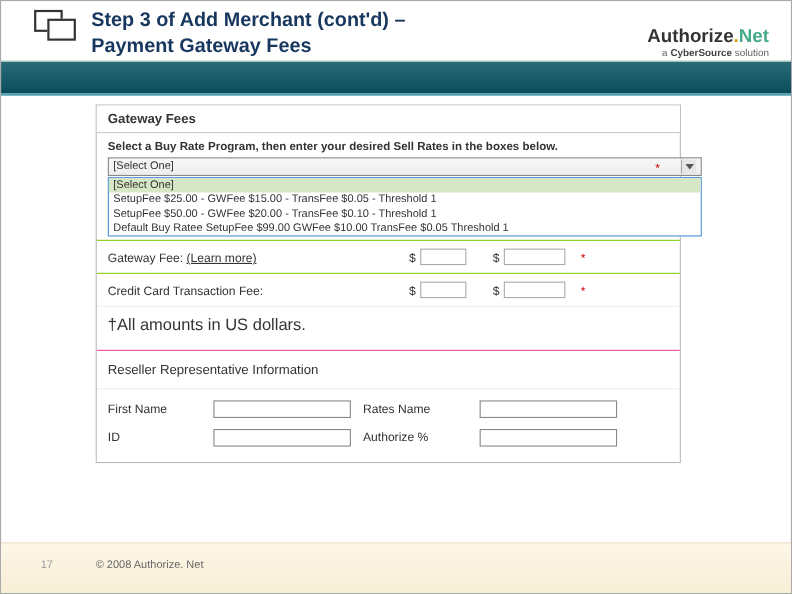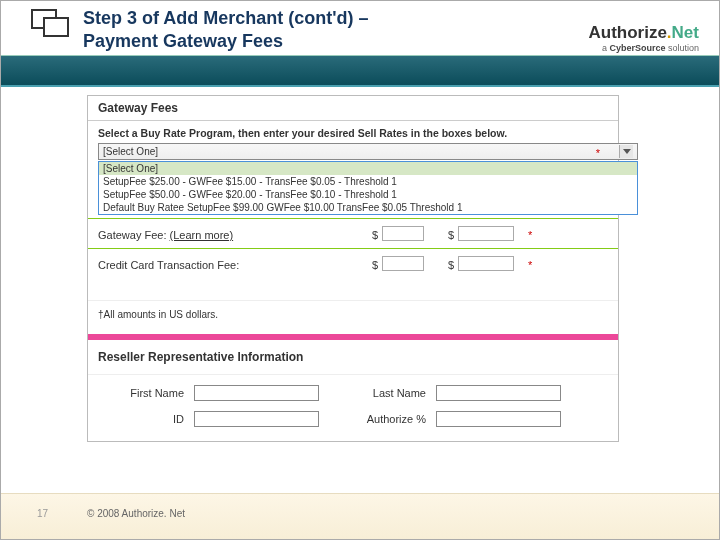--- a/index.html
+++ b/index.html
@@ -110,39 +110,39 @@
     border-top: 1px solid #84cc16;
     font-size: 11px;
     position:relative;
   }
   .fee-row .label { flex: 0 0 270px;}
   .fee-row .learn { text-decoration: underline; cursor: default;}
   .fee-row .dollar { width: 10px; text-align:right; }
   .fee-row .val { border:1px solid #aaa; height:15px; width:42px; margin-left:4px; margin-right:20px;}
   .fee-row .val.wide{ width:56px;}
   .fee-row .req3{ color:#c00; margin-left:-6px;}
-  .footnote { padding: 8px 10px 14px 10px; border-top:1px solid #eee; font-size:10px;margin-top:22px;}
+  .footnote { padding: 8px 10px 14px 10px; border-top:1px solid #eee; font-size:15px;}
 
   .rep-title {
-    border-top:6px solid #ec4899;
+    border-top:1px solid #ec4899;
     border-bottom:1px solid #eee;
     padding: 10px 10px;
-    font-weight:bold;
+    font-weight:normal;
     font-size:12px;
   }
   .rep-grid {
     padding: 10px 10px 14px 10px;
     display:grid;
     grid-template-columns: 90px 130px 100px 130px;
     row-gap: 10px;
     column-gap: 6px;
     align-items:center;
     font-size:11px;
   }
-  .rep-grid .lab { text-align:right; padding-right:4px;}
+  .rep-grid .lab { text-align:left; padding-right:4px;}
   .rep-grid input {
     border:1px solid #888; height:16px; width:125px; font-size:11px; padding:0 2px;
   }
 
   .footer {
     position:absolute;
     left: 0;
     top: 492px;
     width: 720px;
     height: 60px;
@@ -224,21 +224,21 @@
     <span class="req3">*</span>
   </div>
 
   <div class="footnote">†All amounts in US dollars.</div>
 
   <div class="rep-title">Reseller Representative Information</div>
 
   <div class="rep-grid">
     <div class="lab">First Name</div>
     <input value="" style="">
-    <div class="lab">Last Name</div>
+    <div class="lab">Rates Name</div>
     <input value="" style="">
     <div class="lab">ID</div>
     <input value="" style="">
     <div class="lab">Authorize %</div>
     <input value="" style="">
   </div>
 
 </div>
 
 <div class="footer">

